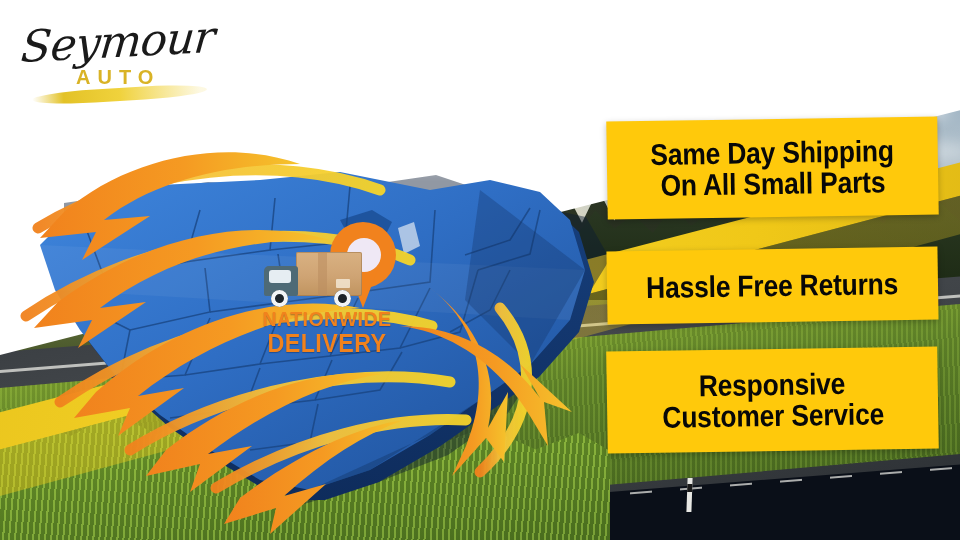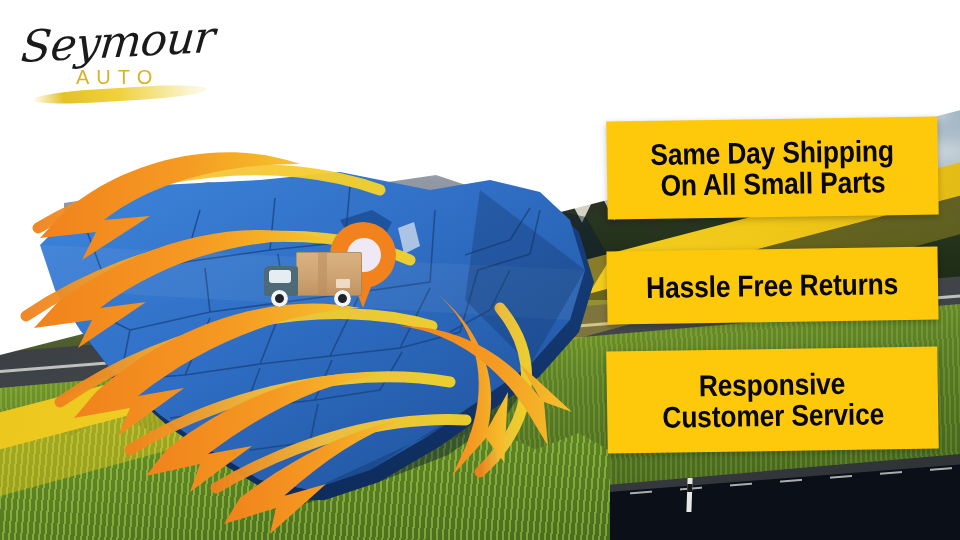--- a/index.html
+++ b/index.html
@@ -171,21 +171,21 @@
   
   .logo{position:absolute;left:16px;top:10px;width:200px;height:92px;}
   .logo-script{
     position:absolute;left:6px;top:6px;
     font-family:"DejaVu Serif", serif;font-style:italic;font-size:44px;
     color:#1a1a1a;letter-spacing:-1px;
     transform:skewX(-8deg) rotate(-3deg);
   }
   .logo-auto{
     position:absolute;left:60px;top:56px;
-    font-size:20px;font-weight:normal;letter-spacing:7px;color:#d9b326;
+    font-size:20px;font-weight:bold;letter-spacing:7px;color:#d9b326;
   }
   .logo-swoosh{
     position:absolute;left:16px;top:78px;width:175px;height:13px;
     background:linear-gradient(90deg,rgba(230,196,40,0) 0%,#e3c227 18%,#f0d23c 50%,rgba(240,210,60,.15) 96%);
     border-radius:50%/70%;transform:rotate(-3.5deg);
   }
 
   
   .feature{
     position:absolute;background:#ffc90b;
@@ -354,20 +354,24 @@
   <div class="truck">
     <div class="box"></div>
     <div class="tape"></div>
     <div class="label"></div>
     <div class="cab"></div>
     <div class="win"></div>
     <div class="wheel w1"></div>
     <div class="wheel w2"></div>
   </div>
 
+  <div class="delivlines">
+    <div class="dl1">NATIONWIDE</div>
+    <div class="dl2">DELIVERY</div>
+  </div>
 
   <div class="logo">
     <div class="logo-script">Seymour</div>
     <div class="logo-auto">AUTO</div>
     <div class="logo-swoosh"></div>
   </div>
 
   <div class="feature f1">
     <span>Same Day Shipping</span>
     <span>On All Small Parts</span>

